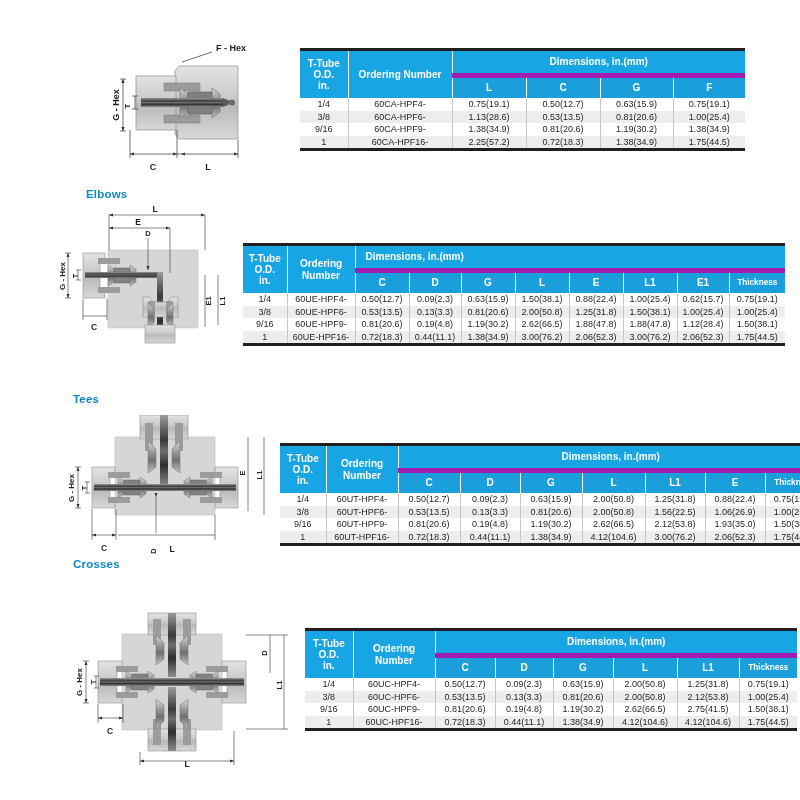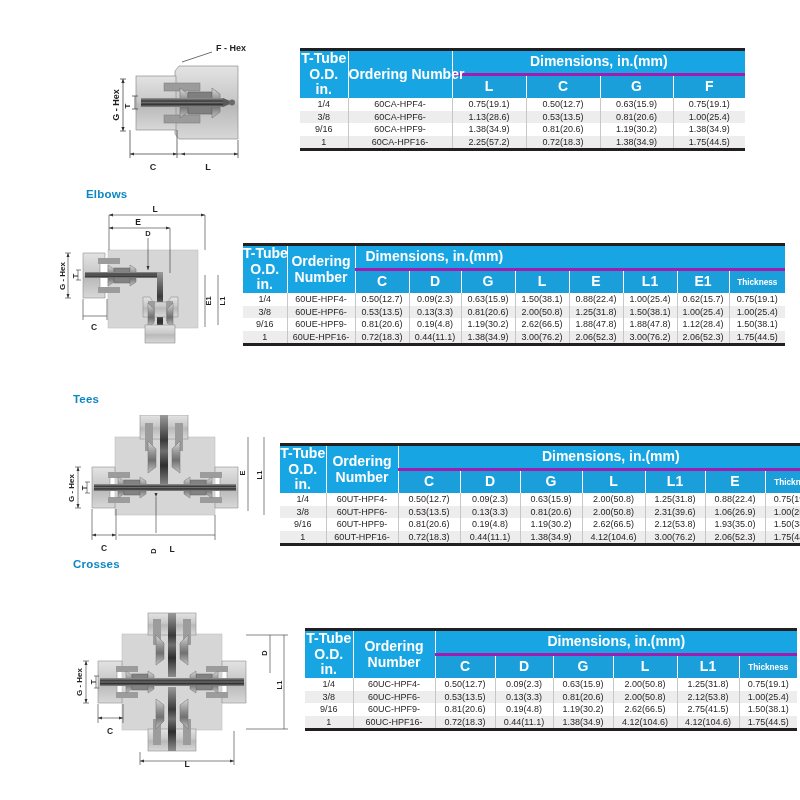--- a/index.html
+++ b/index.html
@@ -38,30 +38,30 @@
     padding:0;
     line-height:1.12;
     white-space:nowrap;
   }
   table.spec thead th{
     background:#18a5e4;
     color:#ffffff;
     font-weight:bold;
     border-left:1px solid #ffffff;
     border-right:1px solid #ffffff;
-    font-size:14px;
+    font-size:10px;
   }
   table.spec thead th.first{border-left:none;}
   table.spec thead th.last{border-right:none;}
   table.spec thead tr.sub th{
     background:#1b9fdb;
     border-top:1px solid #ffffff;
   }
   table.spec thead th.grp{
-    border-bottom:3px solid #a21caf;
+    border-bottom:5px solid #a21caf;
   }
   table.spec tbody td{
     border-left:1px solid #c7c7c7;
     border-right:1px solid #c7c7c7;
     color:#231f20;
     font-size:9px;
   }
   table.spec tbody td.firstc{border-left:none;}
   table.spec tbody td.lastc{border-right:none;}
   table.spec tbody tr:nth-child(even) td{background:#ededed;}
@@ -487,21 +487,21 @@
         <td>0.88(22.4)</td>
         <td class="lastc">0.75(19.1)</td>
       </tr>
       <tr>
         <td class="firstc">3/8</td>
         <td>60UT-HPF6-</td>
         <td>0.53(13.5)</td>
         <td>0.13(3.3)</td>
         <td>0.81(20.6)</td>
         <td>2.00(50.8)</td>
-        <td>2.31(39.6)</td>
+        <td>1.56(22.5)</td>
         <td>1.06(26.9)</td>
         <td class="lastc">1.00(25.4)</td>
       </tr>
       <tr>
         <td class="firstc">9/16</td>
         <td>60UT-HPF9-</td>
         <td>0.81(20.6)</td>
         <td>0.19(4.8)</td>
         <td>1.19(30.2)</td>
         <td>2.62(66.5)</td>

